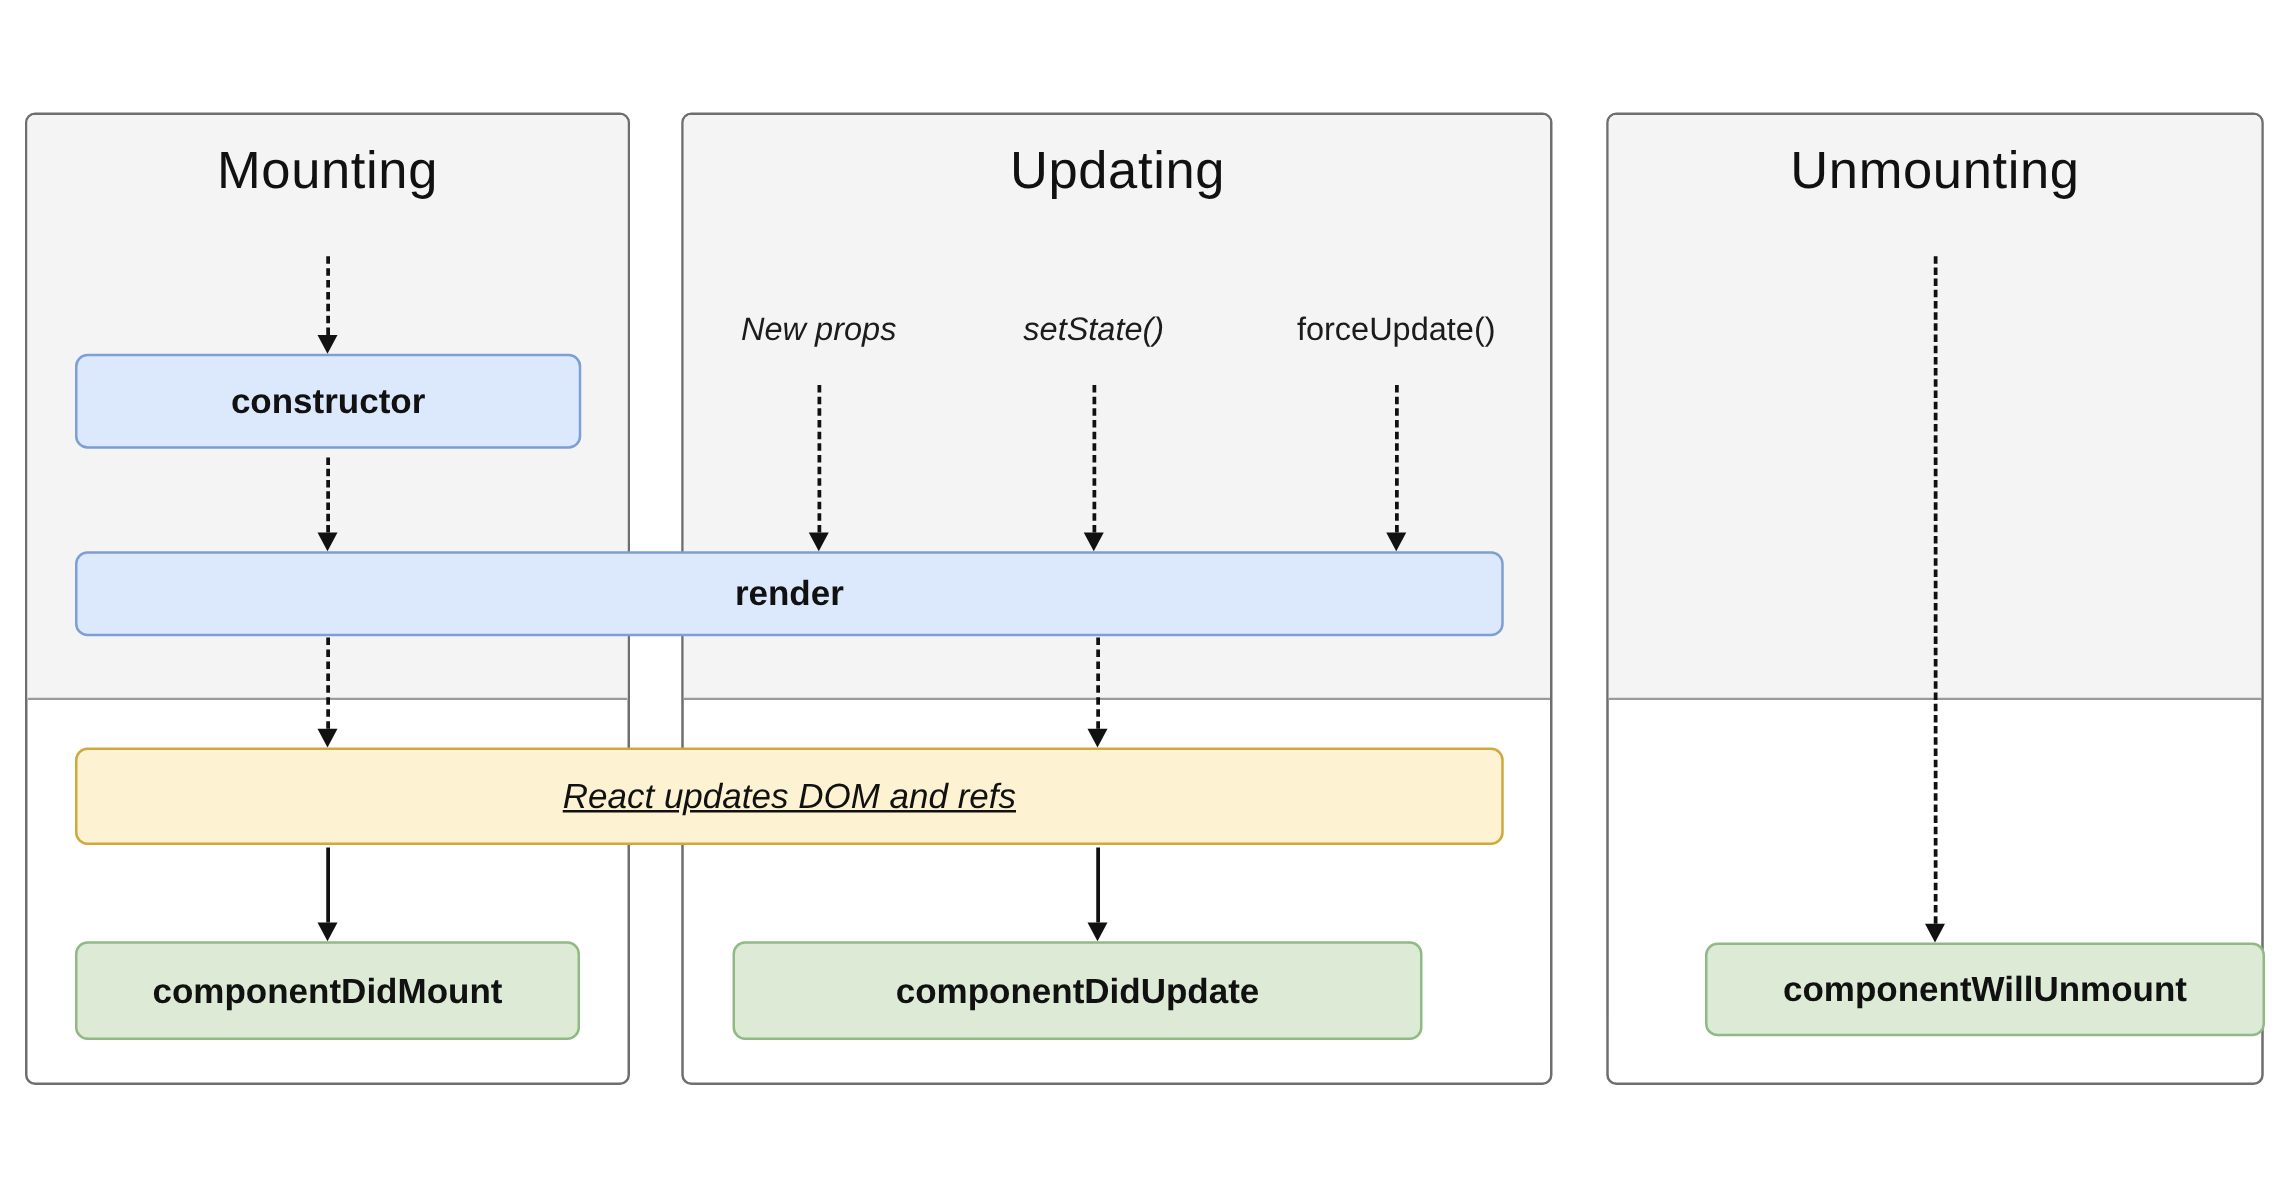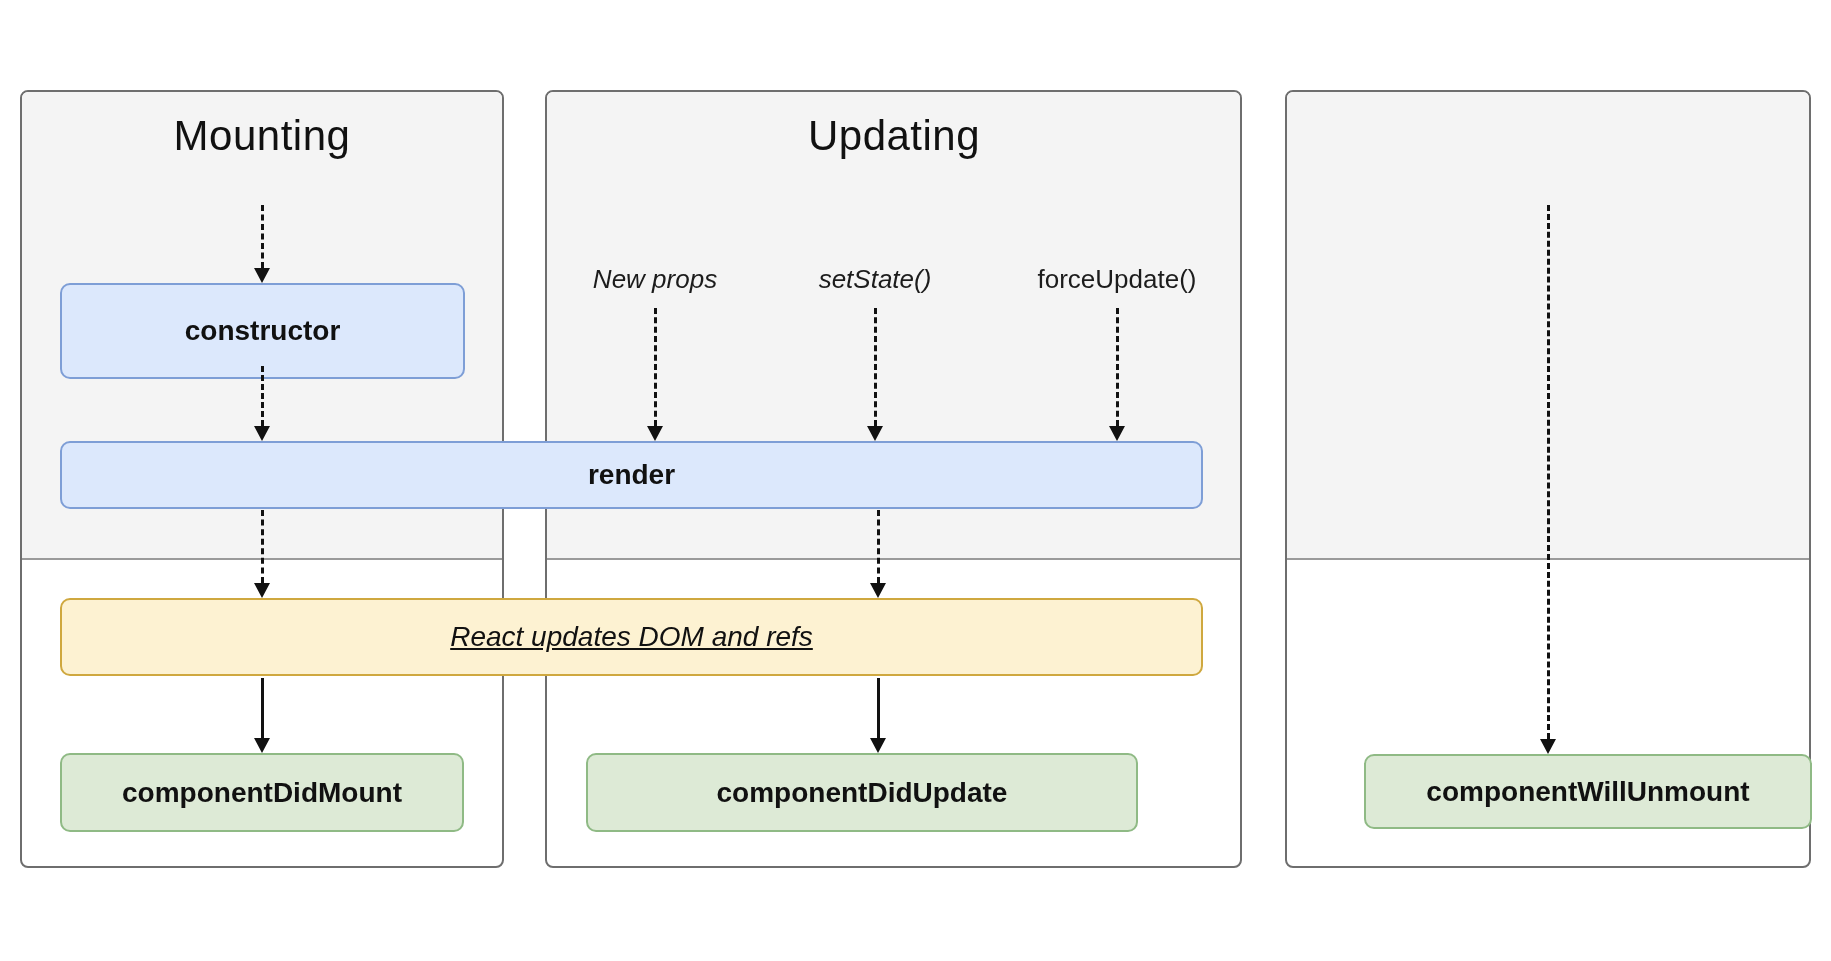--- a/index.html
+++ b/index.html
@@ -21,21 +21,21 @@
   .phase-top{
     position:absolute; left:0; right:0; top:0; height:466px;
     background:var(--column-bg); border-bottom:2px solid var(--divider);
     border-radius:6px 6px 0 0;
   }
   .col-title{
     position:absolute; top:112px; transform:translateX(-50%);
     font-size:42px; letter-spacing:0.5px; white-space:nowrap; z-index:4;
   }
   .trigger{
-    position:absolute; top:264px; transform:translateX(-50%);
+    position:absolute; top:248px; transform:translateX(-50%);
     font-size:26px; color:#1c1c1c; white-space:nowrap; z-index:4;text-align:center;
   }
   .italic{ font-style:italic; }
   .node{
     position:absolute; box-sizing:border-box; display:flex; align-items:center; justify-content:center;
     border-radius:10px; z-index:5; white-space:nowrap;
   }
   .node.blue{ background:var(--blue-fill); border:2.5px solid var(--blue-border); font-weight:bold; font-size:28px; }
   .node.yellow{ background:var(--yellow-fill); border:2.5px solid var(--yellow-border); font-style:italic; font-size:28px;text-decoration:underline; }
   .node.green{ background:var(--green-fill); border:2.5px solid var(--green-border); font-weight:bold; font-size:28px; }
@@ -61,20 +61,21 @@
   </div>
   <div class="column" style="left:545px;width:697px;">
     <div class="phase-top"></div>
   </div>
   <div class="column" style="left:1285px;width:526px;">
     <div class="phase-top"></div>
   </div>
 
   <div class="col-title" style="left:262px;text-align:center;">Mounting</div>
   <div class="col-title" style="left:894px;">Updating</div>
+  <div class="col-title" style="left:1548px;">Unmounting</div>
 
   <div class="trigger italic" style="left:655px;">New props</div>
   <div class="trigger" style="left:875px;font-style:italic;">setState()</div>
   <div class="trigger" style="left:1117px;">forceUpdate()</div>
 
   <div class="arrow" style="left:262px;top:205px;height:78px;">
       <div class="shaft"></div>
       <div class="head"></div>
     </div>
   <div class="arrow" style="left:262px;top:366px;height:75px;">
@@ -107,20 +108,20 @@
     </div>
   <div class="arrow solid" style="left:878px;top:678px;height:75px;">
       <div class="shaft"></div>
       <div class="head"></div>
     </div>
   <div class="arrow" style="left:1548px;top:205px;height:549px;">
       <div class="shaft"></div>
       <div class="head"></div>
     </div>
 
-  <div class="node blue" style="left:60px;top:283px;width:405px;height:96px;">constructor</div>
+  <div class="node blue" style="left:60px;top:283px;width:405px;height:76px;">constructor</div>
   <div class="node blue" style="left:60px;top:441px;width:1143px;height:68px;">render</div>
   <div class="node yellow" style="left:60px;top:598px;width:1143px;height:78px;">React updates DOM and refs</div>
   <div class="node green" style="left:60px;top:753px;width:404px;height:79px;text-align:center;">componentDidMount</div>
   <div class="node green" style="left:586px;top:753px;width:552px;height:79px;">componentDidUpdate</div>
   <div class="node green" style="left:1324px;top:754px;width:448px;height:75px;margin-left:40px;">componentWillUnmount</div>
 
 </div>
 
 </body></html>

